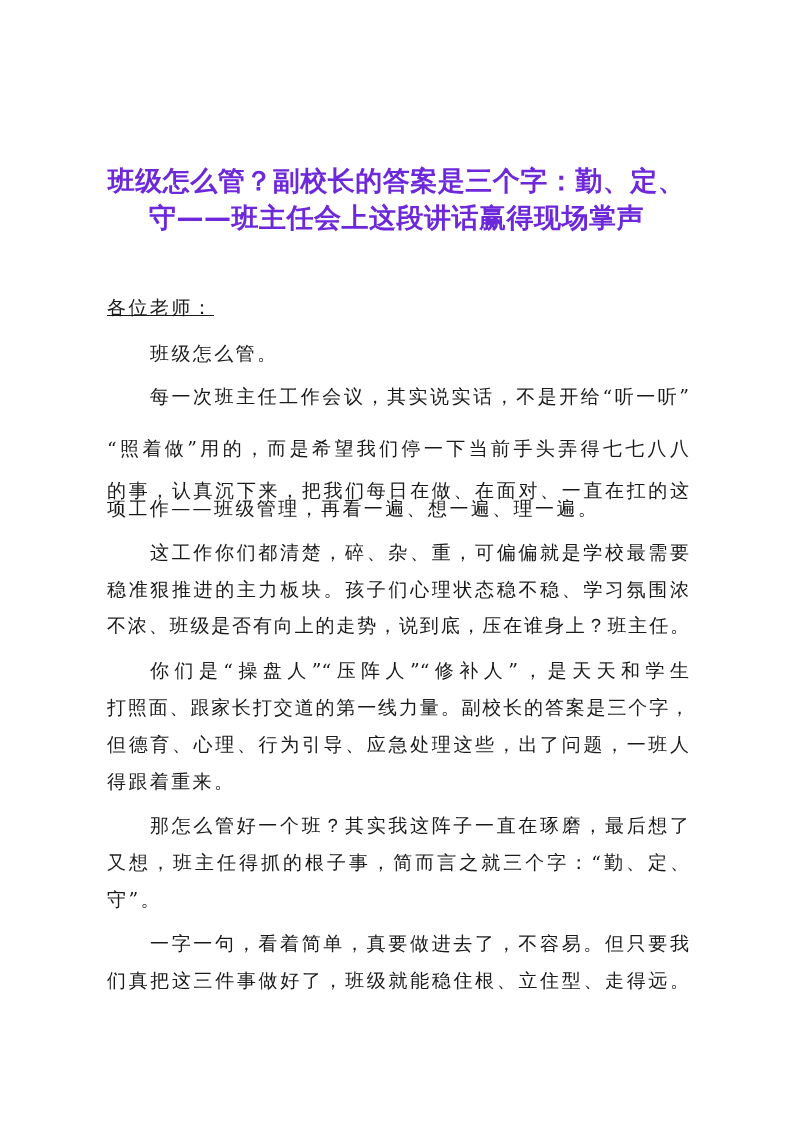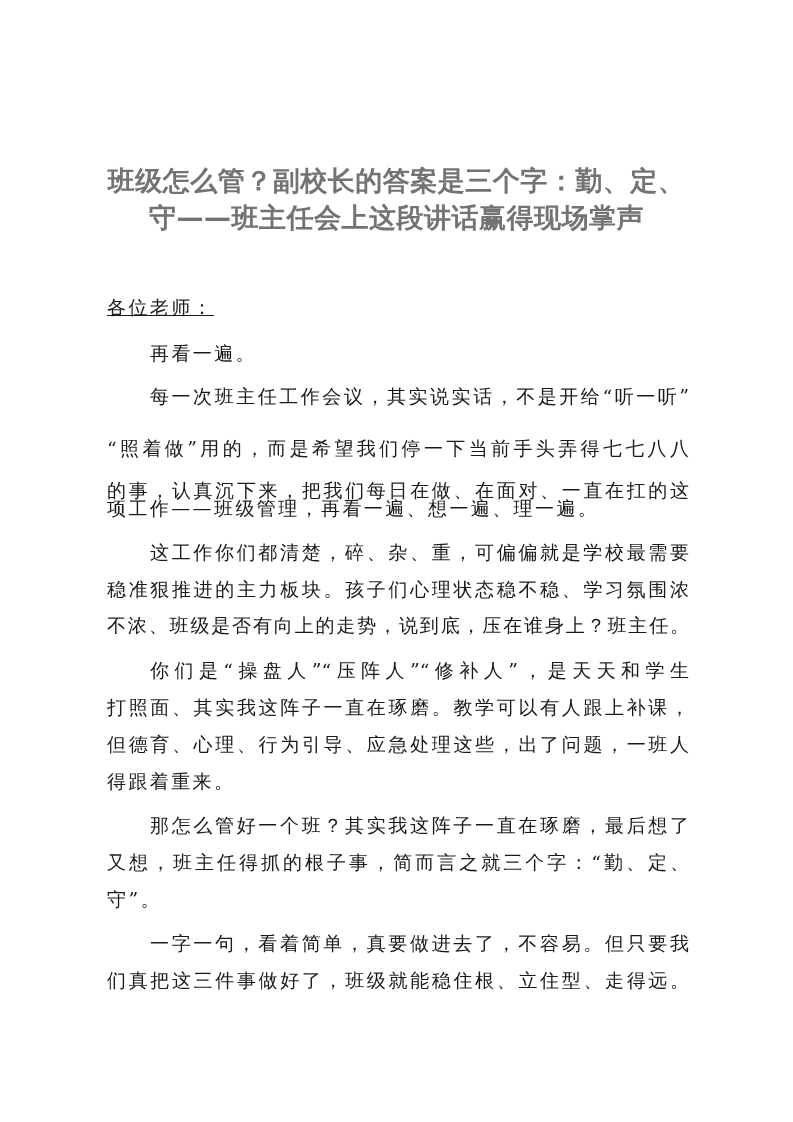--- a/index.html
+++ b/index.html
@@ -1,47 +1,47 @@
 <!DOCTYPE html>
 <html><head>
 <meta charset="utf-8">
 <style>
   html, body { margin:0; padding:0; background:#ffffff; }
   body { width:793px; height:1122px; position:relative; overflow:hidden;
          font-family:"DejaVu Serif","Liberation Serif",serif; color:#1a1a1a; }
   .title { position:absolute; left:0; width:793px; text-align:center;
            font-family:"DejaVu Sans","Liberation Sans",sans-serif; font-weight:bold;
-           font-size:27px; color:#737373; letter-spacing:0.5px; white-space:nowrap; }
+           font-size:27px; color:#6d28d9; letter-spacing:0.5px; white-space:nowrap; }
   .line { position:absolute; left:107px; width:582px; font-size:19px;
           white-space:nowrap; letter-spacing:2.4px; line-height:24px; }
   .line.just { text-align:justify; text-align-last:justify; letter-spacing:0; }
   .line.indent { left:150px; width:539px; }
 </style>
 </head>
 <body>
 
 <div>
   <div class="title" style="top:163px;">班级怎么管？副校长的答案是三个字：勤、定、</div>
   <div class="title" style="top:200px;text-align:center;">守——班主任会上这段讲话赢得现场掌声</div>
 
   <div class="line" style="top:295px;text-decoration:underline;">各位老师：</div>
 
-  <div class="line indent" style="top:341px;">再看一遍。</div>
+  <div class="line indent" style="top:341px;">班级怎么管。</div>
 
   <div class="line indent just" style="top:384px;">每一次班主任工作会议，其实说实话，不是开给“听一听”</div>
   <div class="line just" style="top:422px;margin-top:14px;">“照着做”用的，而是希望我们停一下当前手头弄得七七八八</div>
   <div class="line just" style="top:478px;">的事，认真沉下来，把我们每日在做、在面对、一直在扛的这</div>
   <div class="line" style="top:496px;">项工作——班级管理，再看一遍、想一遍、理一遍。</div>
 
   <div class="line indent just" style="top:540px;">这工作你们都清楚，碎、杂、重，可偏偏就是学校最需要</div>
   <div class="line just" style="top:577px;">稳准狠推进的主力板块。孩子们心理状态稳不稳、学习氛围浓</div>
   <div class="line just" style="top:614px;font-family:Liberation Serif, serif;">不浓、班级是否有向上的走势，说到底，压在谁身上？班主任。</div>
 
   <div class="line indent just" style="top:658px;">你们是“操盘人”“压阵人”“修补人”，是天天和学生</div>
-  <div class="line just" style="top:695px;">打照面、其实我这阵子一直在琢磨。教学可以有人跟上补课，</div>
+  <div class="line just" style="top:695px;">打照面、跟家长打交道的第一线力量。副校长的答案是三个字，</div>
   <div class="line just" style="top:732px;">但德育、心理、行为引导、应急处理这些，出了问题，一班人</div>
   <div class="line" style="top:769px;">得跟着重来。</div>
 
   <div class="line indent just" style="top:813px;">那怎么管好一个班？其实我这阵子一直在琢磨，最后想了</div>
   <div class="line just" style="top:850px;">又想，班主任得抓的根子事，简而言之就三个字：“勤、定、</div>
   <div class="line" style="top:887px;">守”。</div>
 
   <div class="line indent just" style="top:931px;">一字一句，看着简单，真要做进去了，不容易。但只要我</div>
   <div class="line just" style="top:968px;">们真把这三件事做好了，班级就能稳住根、立住型、走得远。</div>
 </div>

